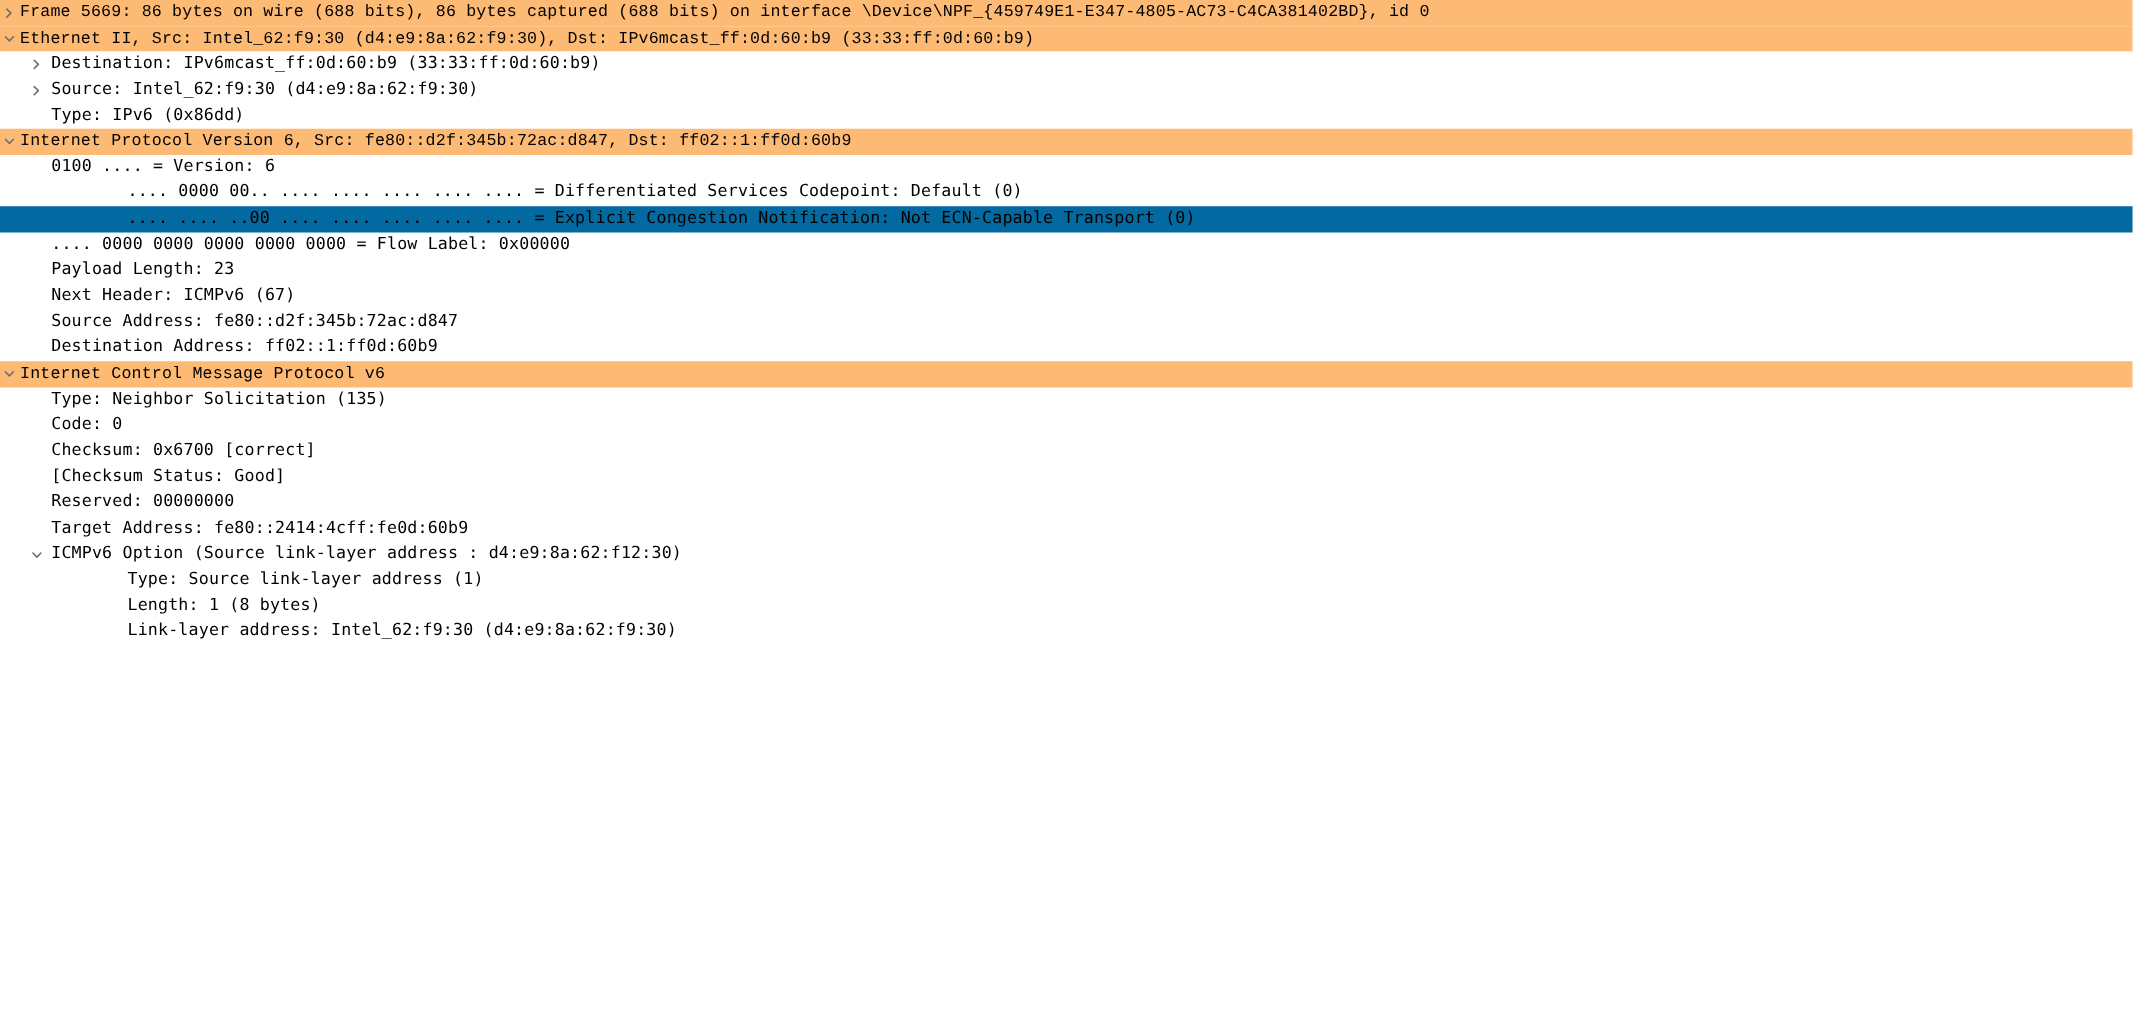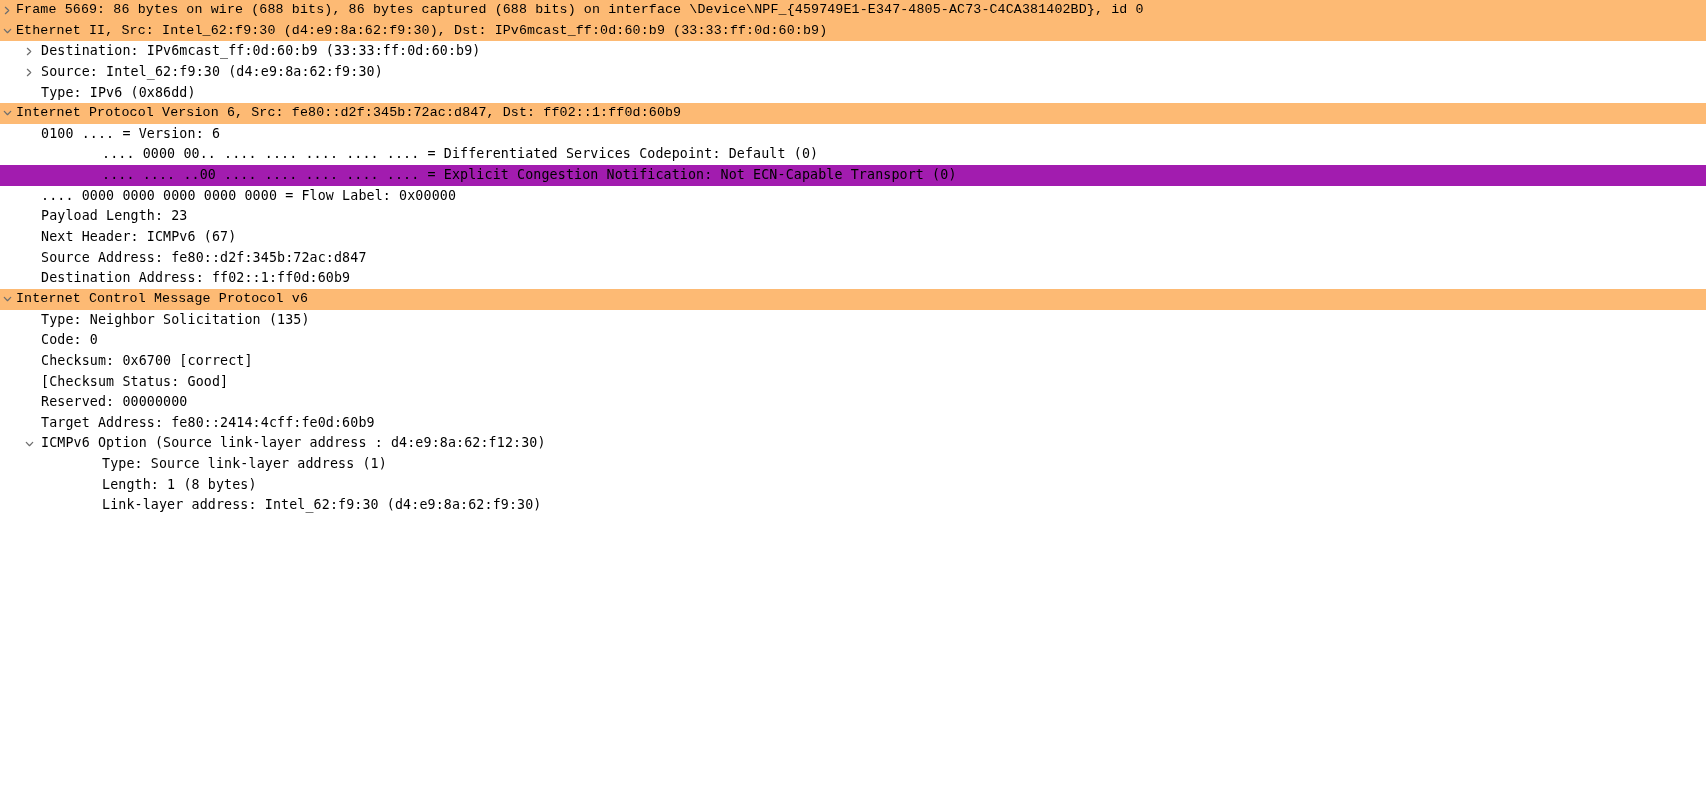--- a/index.html
+++ b/index.html
@@ -35,21 +35,21 @@
   }
 
   
   .row.proto {
     background: #fdba74;
     font-family: Liberation Mono, monospace;
   }
 
   
   .row.selected {
-    background: #a21caf;
+    background: #0369a1;
     text-decoration: underline;
   }
 
   .chev {
     position: absolute;
     top: 0;
     width: 14px;
     height: 20.65px;
     line-height: 20.65px;
     text-align: center;

